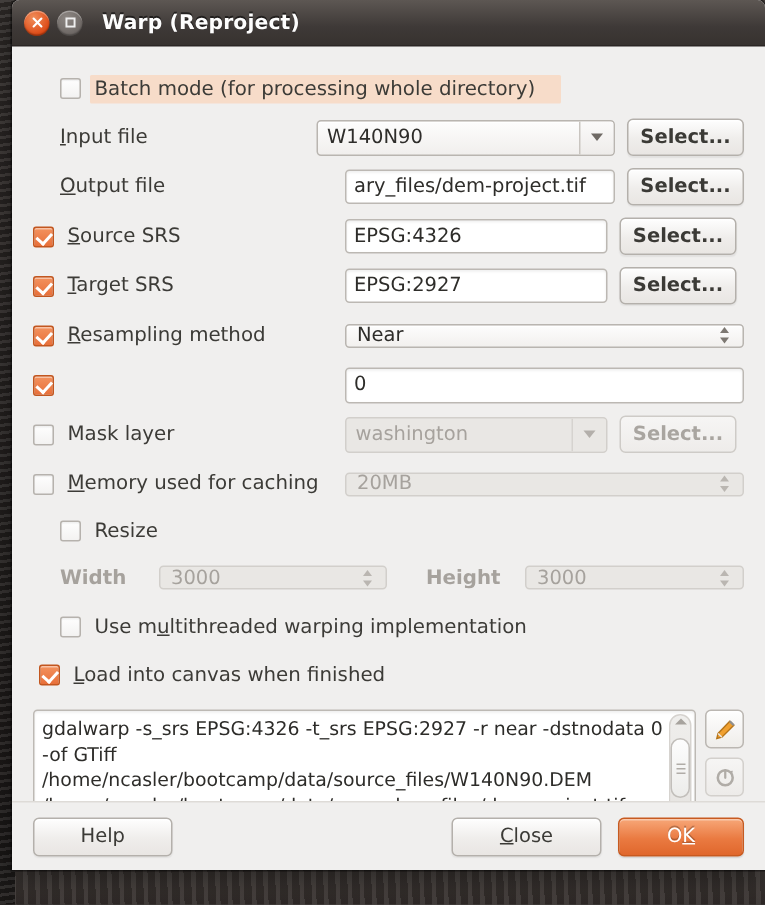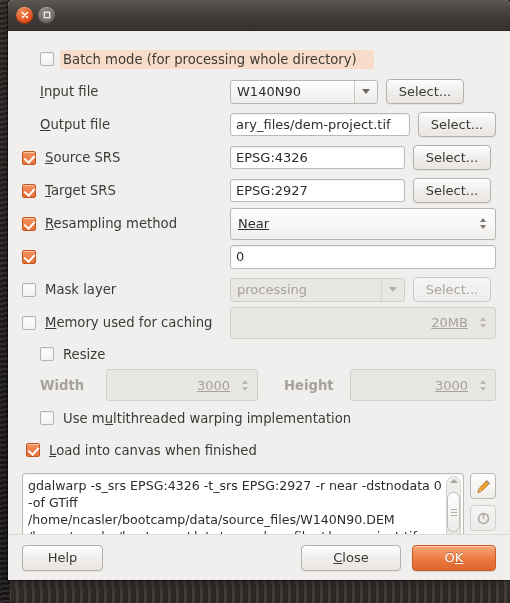--- a/index.html
+++ b/index.html
@@ -150,38 +150,37 @@
     background: linear-gradient(#fbfafa,#eeecea);
   }
   .combo.disabled { background:#e9e7e4; color:#a6a29d; border-color:#d2cfcb; box-shadow:none;}
   .combo.disabled .arrowbox { background:#e9e7e4; border-left-color:#d6d3cf;}
 
   .tri-down { width:0;height:0;border-left:4px solid transparent;border-right:4px solid transparent;border-top:5px solid #6f6a65;}
   .tri-down.dis { border-top-color:#b3afaa; }
 
   
   .spin {
-    height: 32px; box-sizing: border-box;
+    height: 16px; box-sizing: border-box;
     background: linear-gradient(#fdfdfd,#f2f0ee);
     border: 1px solid #b9b5b0; border-radius: 3px;
     display:flex; align-items:center;
     font-size:13px; color:#2e2d2a;
     box-shadow: inset 0 1px 0 rgba(255,255,255,.8);
     overflow:hidden;
-    text-decoration:underline;
   }
   .spin > .sval { flex:1; padding:0 7px; white-space:nowrap; overflow:hidden;}
   .spin .spinarrows {
     width:16px; height:100%;
     display:flex; flex-direction:column; align-items:center; justify-content:center; gap:3px;
     padding-right:4px;
   }
   .tri-up-s{width:0;height:0;border-left:3.5px solid transparent;border-right:3.5px solid transparent;border-bottom:4px solid #7d7872;}
   .tri-dn-s{width:0;height:0;border-left:3.5px solid transparent;border-right:3.5px solid transparent;border-top:4px solid #7d7872;}
-  .spin.disabled { background:#e9e7e4; color:#a6a29d; border-color:#d2cfcb; box-shadow:none;text-align:right;}
+  .spin.disabled { background:#e9e7e4; color:#a6a29d; border-color:#d2cfcb; box-shadow:none;}
   .spin.disabled .tri-up-s{border-bottom-color:#bab6b1;}
   .spin.disabled .tri-dn-s{border-top-color:#bab6b1;}
 
   
   .btn {
     height: 25px; box-sizing: border-box;
     padding: 0 13px;
     background: linear-gradient(#fefefe,#efedeb 55%,#e9e6e3);
     border: 1px solid #b4b0ab;
     border-radius: 4px;
@@ -193,21 +192,21 @@
   .btn.disabled { color:#a9a5a0; border-color:#cecbc7; background:linear-gradient(#f6f5f4,#eeecea); box-shadow:none;}
   .btn u { text-decoration: underline; text-underline-offset:1px;}
   .btn.primary {
     background: linear-gradient(#f7a778,#ea7a41 55%,#e0672c);
     border: 1px solid #c75a20;
     color: #ffffff;
     text-shadow: 0 -1px 0 rgba(0,0,0,.25);
     box-shadow: inset 0 1px 0 rgba(255,255,255,.4), 0 1px 1px rgba(0,0,0,.12);
   }
 
-  .select-btn { width: 78px; }
+  .select-btn { width: 78px; font-weight: bold; }
 
   
   .cmdwrap { display:flex; align-items:flex-start; gap:6px; margin-top: 8px; }
   .cmdbox {
     flex: 1;
     height: 78px; box-sizing:border-box;
     background:#fff;
     border:1px solid #bdb9b4;
     border-radius:3px;
     display:flex;
@@ -260,21 +259,21 @@
   .footer {
     position: absolute; left: 0; bottom: 0; width: 100%;
     height: 46px;
     display:flex; align-items:center;
     padding: 0 14px; box-sizing:border-box;
     border-top: 1px solid #dedbd7;
     background: #f0efee;
   }
   .footer .spacer { flex: 1; }
   .footer .btn { height: 26px; }
-  .footer .btn.help { width: 81px; }
+  .footer .btn.help { width: 93px; }
   .footer .btn.close-b { width: 100px; margin-right: 11px;}
   .footer .btn.primary { width: 84px; }
 </style>
 </head>
 <body>
 
 <div class="desktop">
   <div class="desktop-bottom"></div>
 </div>
 
@@ -286,37 +285,38 @@
         <svg width="8" height="8" viewBox="0 0 8 8">
             <path d="M1.4 1.4 L6.6 6.6 M6.6 1.4 L1.4 6.6" stroke="#fff" stroke-width="1.4" stroke-linecap="round"></path>
           </svg>
       </div>
       <div class="wbtn maximize">
         <svg width="8" height="8" viewBox="0 0 8 8">
             <rect x="1.3" y="1.3" width="5.4" height="5.4" fill="none" stroke="#efefef" stroke-width="1.3"></rect>
           </svg>
       </div>
     </div>
+    <div class="wtitle">Warp (Reproject)</div>
   </div>
 
   <div class="body">
 
     <div class="row" style="height:32px;">
       <div class="cbwrap" style="padding-left:18px;">
         <span class="cb off"></span>
         <span class="label hl">Batch mode (for processing whole directory)</span>
       </div>
     </div>
 
     <div class="row">
       <div class="lbl-col">
         <span class="label plainlabel"><u>I</u>nput file</span>
       </div>
       <div class="ctrl-col">
-        <div class="combo" style="width:148px;gap:44px;">
+        <div class="combo" style="width:199px;gap:44px;">
           <span class="cval">W140N90</span>
           <span class="arrowbox">
               <span class="tri-down"></span>
             </span>
         </div>
         <div class="btn select-btn">Select...</div>
       </div>
     </div>
 
     <div class="row">
@@ -386,21 +386,21 @@
 
     <div class="row">
       <div class="lbl-col">
         <div class="cbwrap">
           <span class="cb off"></span>
           <span class="label">Mask layer</span>
         </div>
       </div>
       <div class="ctrl-col">
         <div class="combo disabled" style="width:175px;">
-          <span class="cval">processing</span>
+          <span class="cval">washington</span>
           <span class="arrowbox">
               <span class="tri-down dis"></span>
             </span>
         </div>
         <div class="btn select-btn disabled">Select...</div>
       </div>
     </div>
 
     <div class="row">
       <div class="lbl-col">

